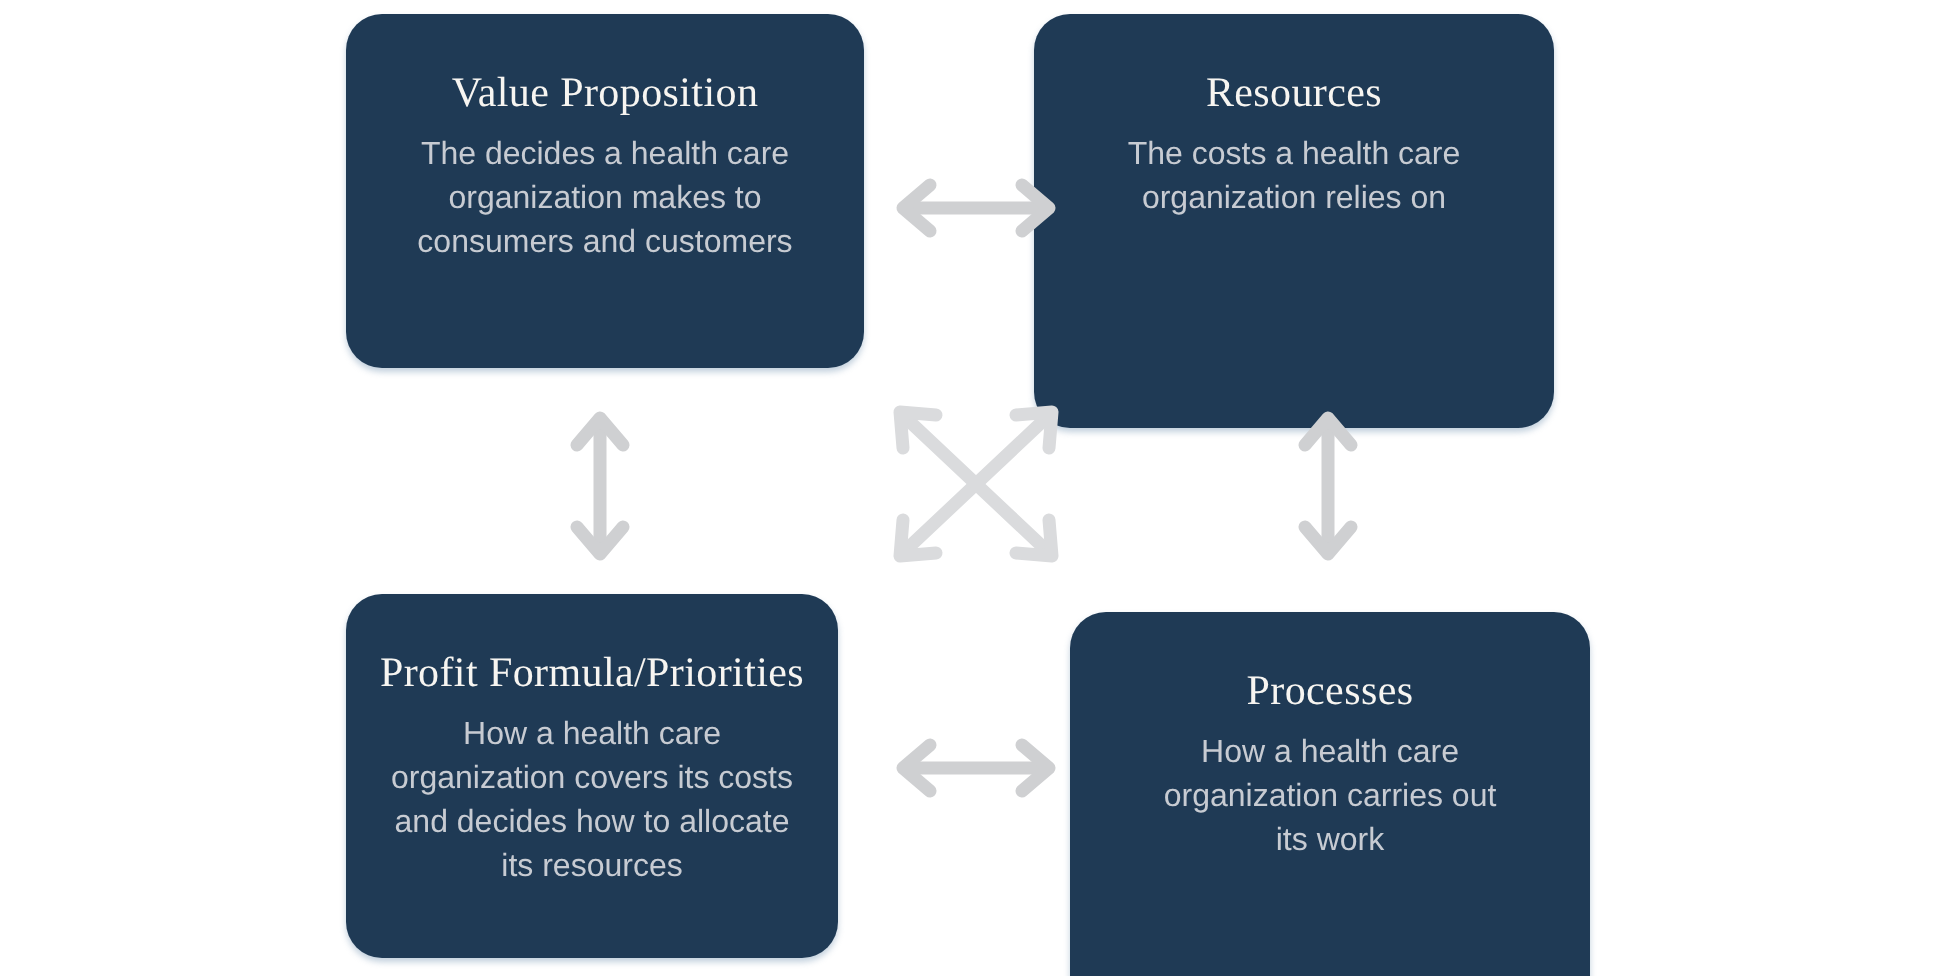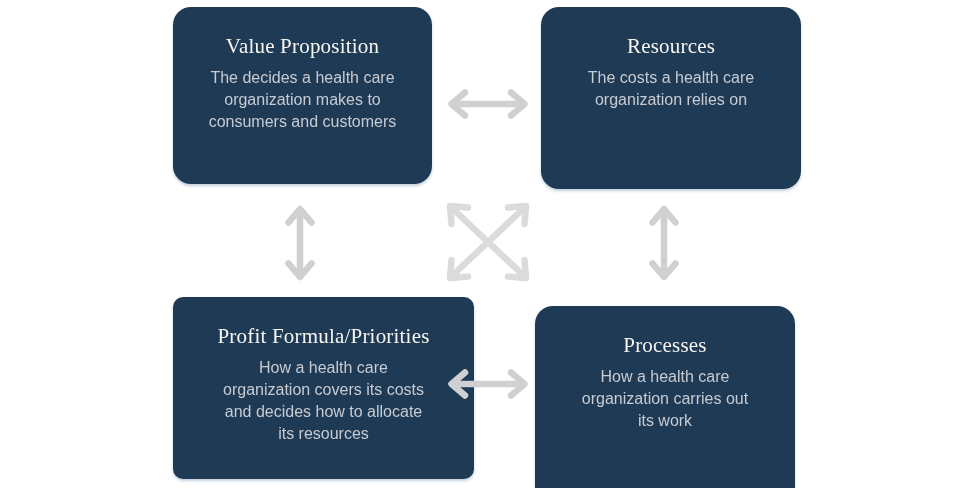--- a/index.html
+++ b/index.html
@@ -40,22 +40,22 @@
   .arrow {
     position: absolute;
     color: var(--arrow, #cfd0d2);
   }
   .arrow-center {
     color: var(--arrow-center, #dadbdd);
   }
   .arrow svg { display: block; }
 
   #box-tl { left: 173px; top: 7px;   width: 259px; height: 177px; }
-  #box-tr { left: 541px; top: 7px;   width: 260px; height: 182px; }
-  #box-bl { left: 173px; top: 297px; width: 301px; height: 182px; border-radius: 10px; }
+  #box-tr { left: 517px; top: 7px;   width: 260px; height: 207px; }
+  #box-bl { left: 173px; top: 297px; width: 246px; height: 182px; }
   #box-br { left: 535px; top: 306px; width: 260px; height: 236px; }
 
   #arrow-h-top    { left: 444px; top: 86px;  }
   #arrow-h-bottom { left: 444px; top: 366px; }
   #arrow-v-left   { left: 284px; top: 201px; }
   #arrow-v-right  { left: 648px; top: 201px; }
   #arrow-x-center { left: 443px; top: 199px; }
 </style>
 </head>
 <body>

